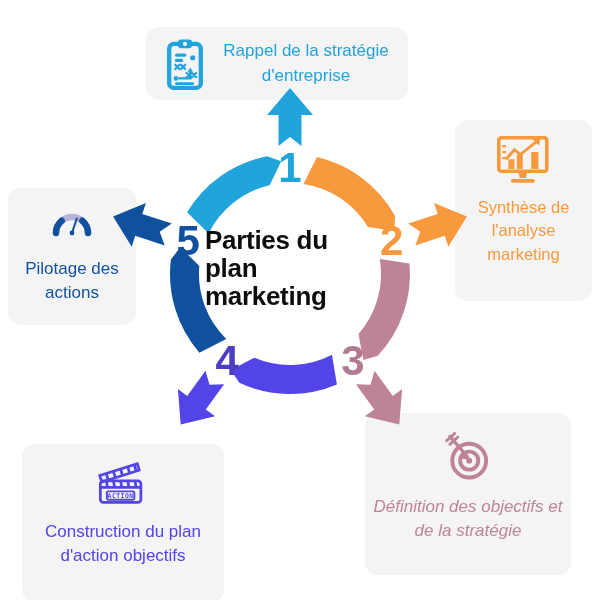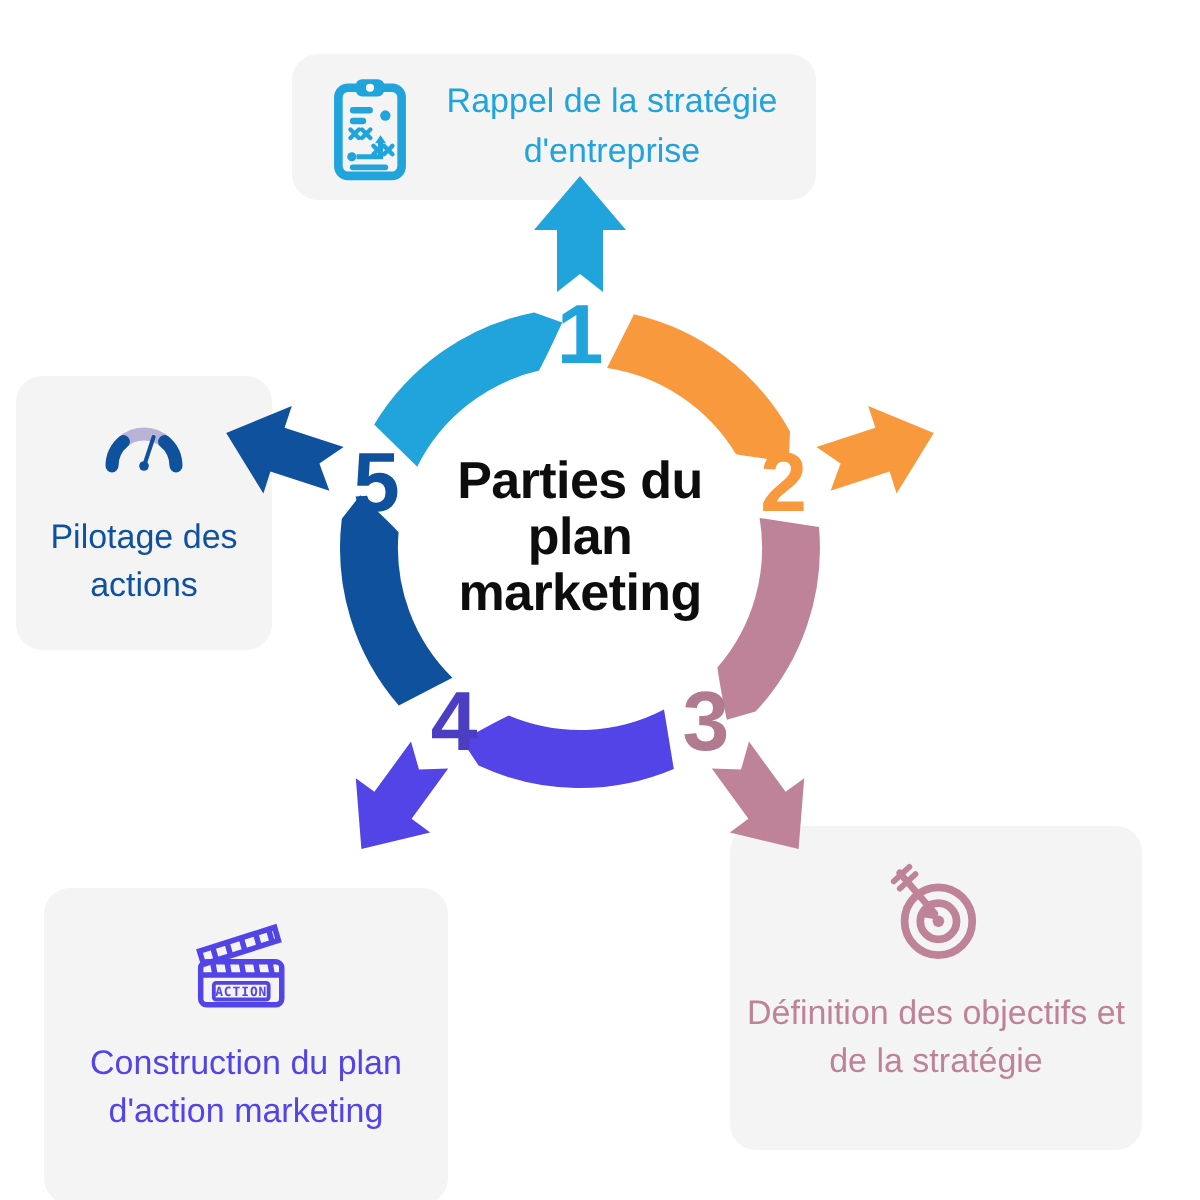--- a/index.html
+++ b/index.html
@@ -12,26 +12,26 @@
     display:flex;align-items:center;justify-content:center;z-index:1;box-sizing:border-box;
   }
   .card.col{flex-direction:column;justify-content:flex-start;}
   .card .ic{flex:0 0 auto;display:block;}
   .card.col .ic{margin-bottom:9px;}
   .card-label{padding:0 6px;}
 
   .card1{left:146px;top:27px;width:262px;height:73px;flex-direction:row;padding:0 8px 0 16px;justify-content:center;}
   .card1 .card-label{flex:1;padding-left:10px;}
   .card2{left:455px;top:120px;width:137px;height:181px;padding-top:14px;font-size:16.5px;}
-  .card3{left:365px;top:413px;width:206px;height:162px;padding-top:15px;}
+  .card3{left:365px;top:413px;width:206px;height:162px;padding-top:15px;font-style:italic;}
   .card4{left:22px;top:444px;width:202px;height:158px;padding-top:14px;}
   .card5{left:8px;top:188px;width:128px;height:137px;padding-top:17px;}
 
   .title{
-    position:absolute;left:205px;top:226px;width:170px;text-align:center;z-index:3;
+    position:absolute;left:205px;top:226px;width:170px;z-index:3;
     font-size:26px;font-weight:800;letter-spacing:-0.3px;line-height:1.08;color:#0d0d0d;
   }
   .credit{
     position:absolute;left:190px;top:325px;width:200px;text-align:center;z-index:3;
     font-size:11.5px;color:#9B9B9B;
   }
   #ring-svg{position:absolute;left:0;top:0;z-index:2;pointer-events:none;}
   svg text.num{font-family:"Liberation Sans",sans-serif;font-weight:bold;}
   .clap-txt{font-family:"DejaVu Sans Mono",monospace;font-weight:bold;letter-spacing:0.4px;}
 </style>
@@ -55,20 +55,36 @@
         <path d="M31.3,37.3 L35.7,41.7 M35.7,37.3 L31.3,41.7"></path>
       </g>
       <circle cx="14.5" cy="43" r="2.4" fill="currentColor"></circle>
       <path d="M17,43 L29.5,43 L29.5,35.5" fill="none" stroke="currentColor" stroke-width="2.6"></path>
       <path d="M29.5,31.8 L26.6,36 L32.4,36 Z" fill="currentColor"></path>
       <rect x="13.5" y="47" width="20" height="3" rx="1.5" fill="currentColor"></rect>
     </svg>
     <div class="card-label">Rappel de la stratégie d'entreprise</div>
   </div>
 
+  <div class="card card2 col" style="color: rgb(248, 153, 61);">
+    <svg class="ic" width="60" height="53" viewBox="0 0 50 44">
+      <rect x="4" y="3" width="40" height="28" rx="2" fill="none" stroke="currentColor" stroke-width="3"></rect>
+      <g stroke="currentColor" stroke-width="1.8">
+        <path d="M7,10 h3 M7,15 h3 M7,20 h3"></path>
+      </g>
+      <rect x="12" y="21" width="5" height="8" fill="currentColor"></rect>
+      <rect x="19" y="17" width="5" height="12" fill="currentColor"></rect>
+      <rect x="31" y="15" width="6" height="14" fill="currentColor"></rect>
+      <path d="M10,21 L17,13 L22,17 L37,5" fill="none" stroke="currentColor" stroke-width="2.4"></path>
+      <path d="M38.6,3.4 L31.8,4.2 L37.6,9.6 Z" fill="currentColor"></path>
+      <path d="M20,31 L28,31 L26.5,36.5 L21.5,36.5 Z" fill="currentColor"></path>
+      <rect x="14" y="37.5" width="20" height="3" rx="1.5" fill="currentColor"></rect>
+    </svg>
+    <div class="card-label">Synthèse de l'analyse marketing</div>
+  </div>
 
   <div class="card card3 col" style="color: rgb(191, 131, 153);">
     <svg class="ic" width="58" height="58" viewBox="0 0 48 48">
       <circle cx="25" cy="27" r="14" fill="none" stroke="currentColor" stroke-width="3.2"></circle>
       <circle cx="25" cy="27" r="7.5" fill="none" stroke="currentColor" stroke-width="3.2"></circle>
       <circle cx="25" cy="27" r="2.4" fill="currentColor"></circle>
       <path d="M9,7 L23.5,23.8" fill="none" stroke="currentColor" stroke-width="2.8" stroke-linecap="round"></path>
       <path d="M25.5,26.5 L18.2,25.2 L21.6,20.2 Z" fill="currentColor"></path>
       <path d="M6.5,10.5 L13,4.5 M9,13.5 L15.5,7.5" stroke="currentColor" stroke-width="2.4" stroke-linecap="round"></path>
     </svg>
@@ -80,21 +96,21 @@
       <g stroke="currentColor" stroke-width="2.3" fill="none">
         <path d="M6.5,14.5 L38,4.5 L39.6,10 L8.2,20 Z"></path>
         <path d="M12,12.8 L13.6,18.3 M18,10.9 L19.6,16.4 M24,9 L25.6,14.5 M30,7.1 L31.6,12.6 M35.5,5.4 L37,10.8"></path>
         <rect x="7" y="19" width="34" height="18" rx="2.5"></rect>
         <path d="M7,24.5 L41,24.5"></path>
         <path d="M12,19 L13,24.5 M18,19 L19,24.5 M24,19 L25,24.5 M30,19 L31,24.5 M36,19 L37,24.5"></path>
         <rect x="12.5" y="27.8" width="23" height="7" rx="1" stroke-width="1.6"></rect>
       </g>
       <text class="clap-txt" x="24" y="33.3" text-anchor="middle" font-size="5.4" fill="currentColor">ACTION</text>
     </svg>
-    <div class="card-label">Construction du plan d'action marketing</div>
+    <div class="card-label">Construction du plan d'action objectifs</div>
   </div>
 
   <div class="card card5 col" style="color: rgb(16, 81, 158); gap: 11px;">
     <svg class="ic" width="48" height="32" viewBox="0 0 48 30">
       <path d="M12.7,15.7 A16,16 0 0 1 35.3,15.7" fill="none" stroke-width="6.5" stroke="#B9B3D8"></path>
       <path d="M8,27 A16,16 0 0 1 13.7,14.8" fill="none" stroke="currentColor" stroke-width="6.5" stroke-linecap="round"></path>
       <path d="M34.3,14.8 A16,16 0 0 1 40,27" fill="none" stroke="currentColor" stroke-width="6.5" stroke-linecap="round"></path>
       <path d="M24,27 L28.8,12.5" stroke="currentColor" stroke-width="2" stroke-linecap="round"></path>
       <circle cx="24" cy="27" r="2.4" fill="currentColor"></circle>
     </svg>

